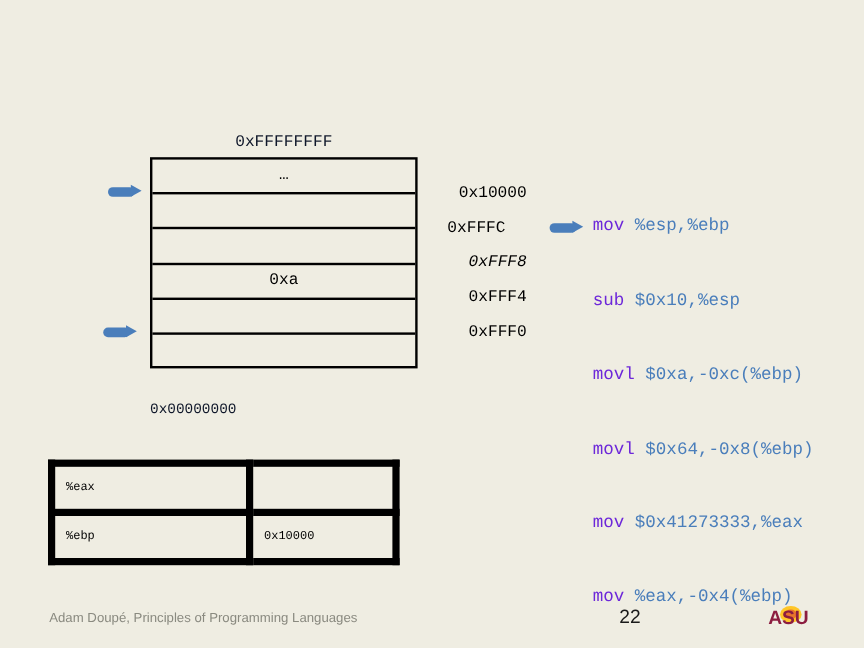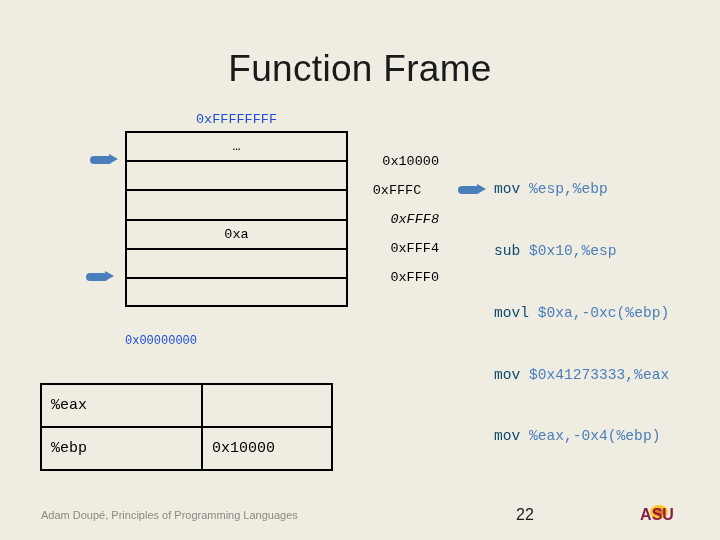--- a/index.html
+++ b/index.html
@@ -32,21 +32,21 @@
     font-size: 37px;
     font-weight: 400;
     color: #1a1a1a;
     letter-spacing: 0.3px;
     white-space: nowrap;
   }
 
   
   .mono {
     font-family: "Liberation Mono", "DejaVu Sans Mono", monospace;
-    color: #1d4ed8;
+    color: #0f172a;
   }
 
   
   #stack-top-label {
     position: absolute;
     left: 125px;
     top: 112px;
     width: 223px;
     text-align: center;
     font-size: 13.5px;
@@ -129,39 +129,39 @@
   #code-block {
     position: absolute;
     left: 494px;
     top: 138px;
     font-family: "Liberation Mono", "DejaVu Sans Mono", monospace;
     font-size: 14.6px;
     line-height: 20.6px;
     white-space: pre;
   }
   .code-line { white-space: pre; }
-  .op  { color: #0c4a6e; }
+  .op  { color: #6d28d9; }
   .arg { color: #4a7ebb; margin-top: 34px; }
 
   
   #reg-table {
     position: absolute;
     left: 40px;
     top: 383px;
     width: 293px;
     height: 88px;
     border-collapse: collapse;
     table-layout: fixed;
   }
   #reg-table td {
-    border: 2px solid #000000;
+    border: 6px solid #000000;
     height: 29px;
     padding: 0 0 0 9px;
     font-family: "Liberation Mono", "DejaVu Sans Mono", monospace;
-    font-size: 15px;
+    font-size: 10px;
     color: #000;
     vertical-align: middle;
   }
   #reg-table td.reg-name { width: 150px; }
 
   
   #footer-credit {
     position: absolute;
     left: 41px;
     top: 509px;
@@ -184,21 +184,20 @@
     top: 503px;
     width: 46px;
     height: 22px;
   }
 </style>
 </head>
 <body>
 
 <div id="slide">
 
-  <div id="slide-title">Function Frame</div>
 
   <div id="stack-top-label" class="mono">0xFFFFFFFF</div>
 
   <div id="stack-box">
     <div class="stack-row">
         <span>…</span>
       </div>
     <div class="stack-row">
         <span></span>
       </div>
@@ -235,20 +234,21 @@
 
   <div class="arrow-marker" style="left:458px; top:184px;">
     <div class="bar"></div>
     <div class="head"></div>
   </div>
 
   <div id="code-block">
     <div class="code-line"><span class="op">mov </span><span class="arg">%esp,%ebp</span></div>
     <div class="code-line"><span class="op">sub </span><span class="arg">$0x10,%esp</span></div>
     <div class="code-line"><span class="op">movl </span><span class="arg">$0xa,-0xc(%ebp)</span></div>
+    <div class="code-line"><span class="op">movl </span><span class="arg">$0x64,-0x8(%ebp)</span></div>
     <div class="code-line"><span class="op">mov </span><span class="arg">$0x41273333,%eax</span></div>
     <div class="code-line"><span class="op">mov </span><span class="arg">%eax,-0x4(%ebp)</span></div>
     
     
   </div>
 
   <table id="reg-table">
     <tbody>
         <tr>
       <td class="reg-name">%eax</td>

